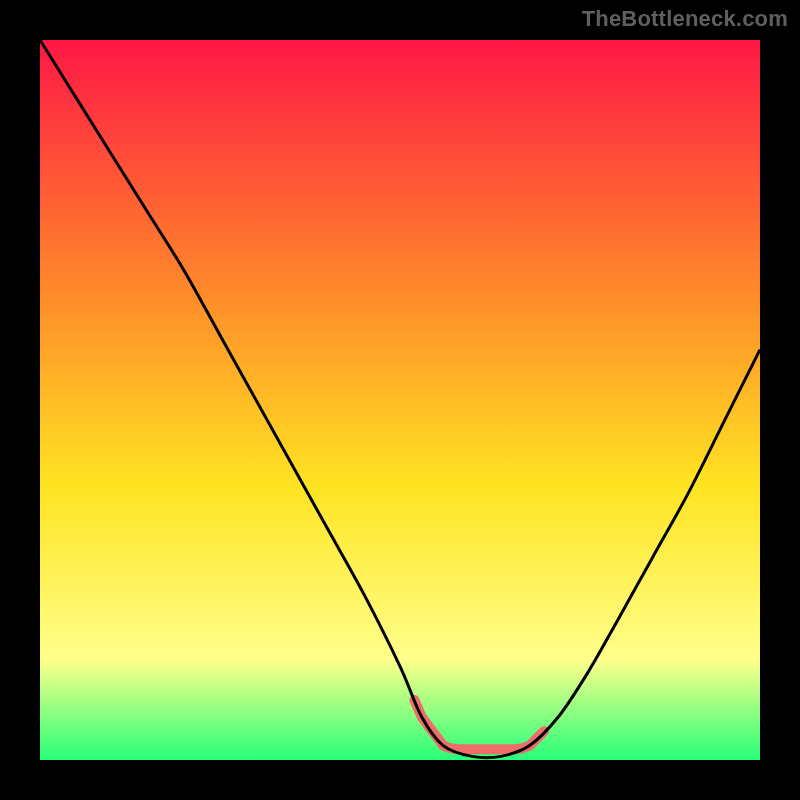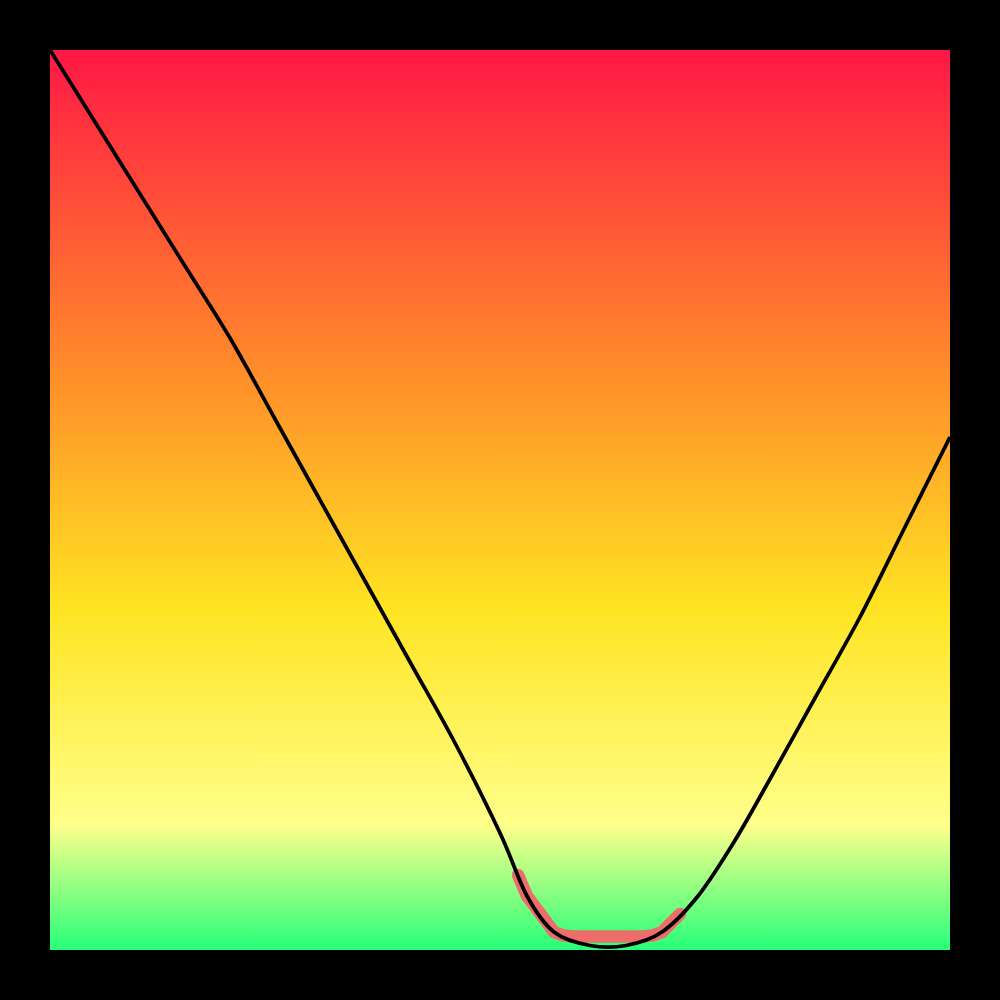--- a/index.html
+++ b/index.html
@@ -68,14 +68,15 @@
       <rect x="0" y="0" width="720" height="720" fill="url(#bg)"></rect>
     </svg>
 
     <svg id="curve-layer" width="720" height="720" viewBox="0 0 720 720" preserveAspectRatio="none">
       <path id="red-strip-path" fill="none" stroke-linecap="round" d="M 374.40000000000003,660 L 381.6,676.8 L 388.8,686.4 L 396.00000000000006,696 L 403.20000000000005,705.6 L 410.4,708.3 L 417.59999999999997,709.2 L 424.79999999999995,709.2 L 432,709.2 L 439.2,709.2 L 446.4,709.2 L 453.6,709.2 L 460.8,709.2 L 468,709.2 L 475.20000000000005,709.2 L 482.40000000000003,708.3 L 489.6,705.6 L 496.79999999999995,698.4 L 503.99999999999994,691.2" stroke="#ed6d6a" stroke-width="10"></path>
       <path id="bottleneck-curve-path" fill="none" stroke-width="3" d="M 0,0 C 6,9.600000000000003 24,38.40000000000002 36,57.60000000000002 C 48,76.80000000000003 60,96.00000000000006 72,115.20000000000005 C 84,134.40000000000003 96,153.59999999999997 108,172.79999999999995 C 120,191.99999999999994 132,209.99999999999997 144,230.39999999999998 C 156,250.79999999999998 168,273.6 180,295.20000000000005 C 192,316.80000000000007 204,338.4 216,360 C 228,381.6 239.99999999999997,403.2 251.99999999999997,424.8 C 264,446.40000000000003 276,468 288,489.6 C 300,511.20000000000005 312,531.6 324,554.4 C 336,577.1999999999999 350.4,606 360,626.4 C 369.6,646.8 374.40000000000003,663.5999999999999 381.6,676.8 C 388.8,690 394.80000000000007,699 403.20000000000005,705.6 C 411.6,712.2 422.4,714.6 432,716.4 C 441.6,718.1999999999999 451.2,718.1999999999999 460.8,716.4 C 470.40000000000003,714.6 480,712.2 489.6,705.6 C 499.20000000000005,699 508.79999999999995,688.8 518.4,676.8 C 528,664.8 537.6,649.2 547.2,633.6 C 556.8000000000001,618 565.2,602.4000000000001 576,583.2 C 586.8,564 600,540 612,518.4 C 624,496.79999999999995 636,476.40000000000003 648,453.6 C 660,430.8 672,405.6 684,381.6 C 696,357.6 714,321.6 720,309.6" stroke="#000000"></path>
     </svg>
 
   </div>
 
+  <div class="attribution">TheBottleneck.com</div>
 
 </div>
 
 </body></html>

